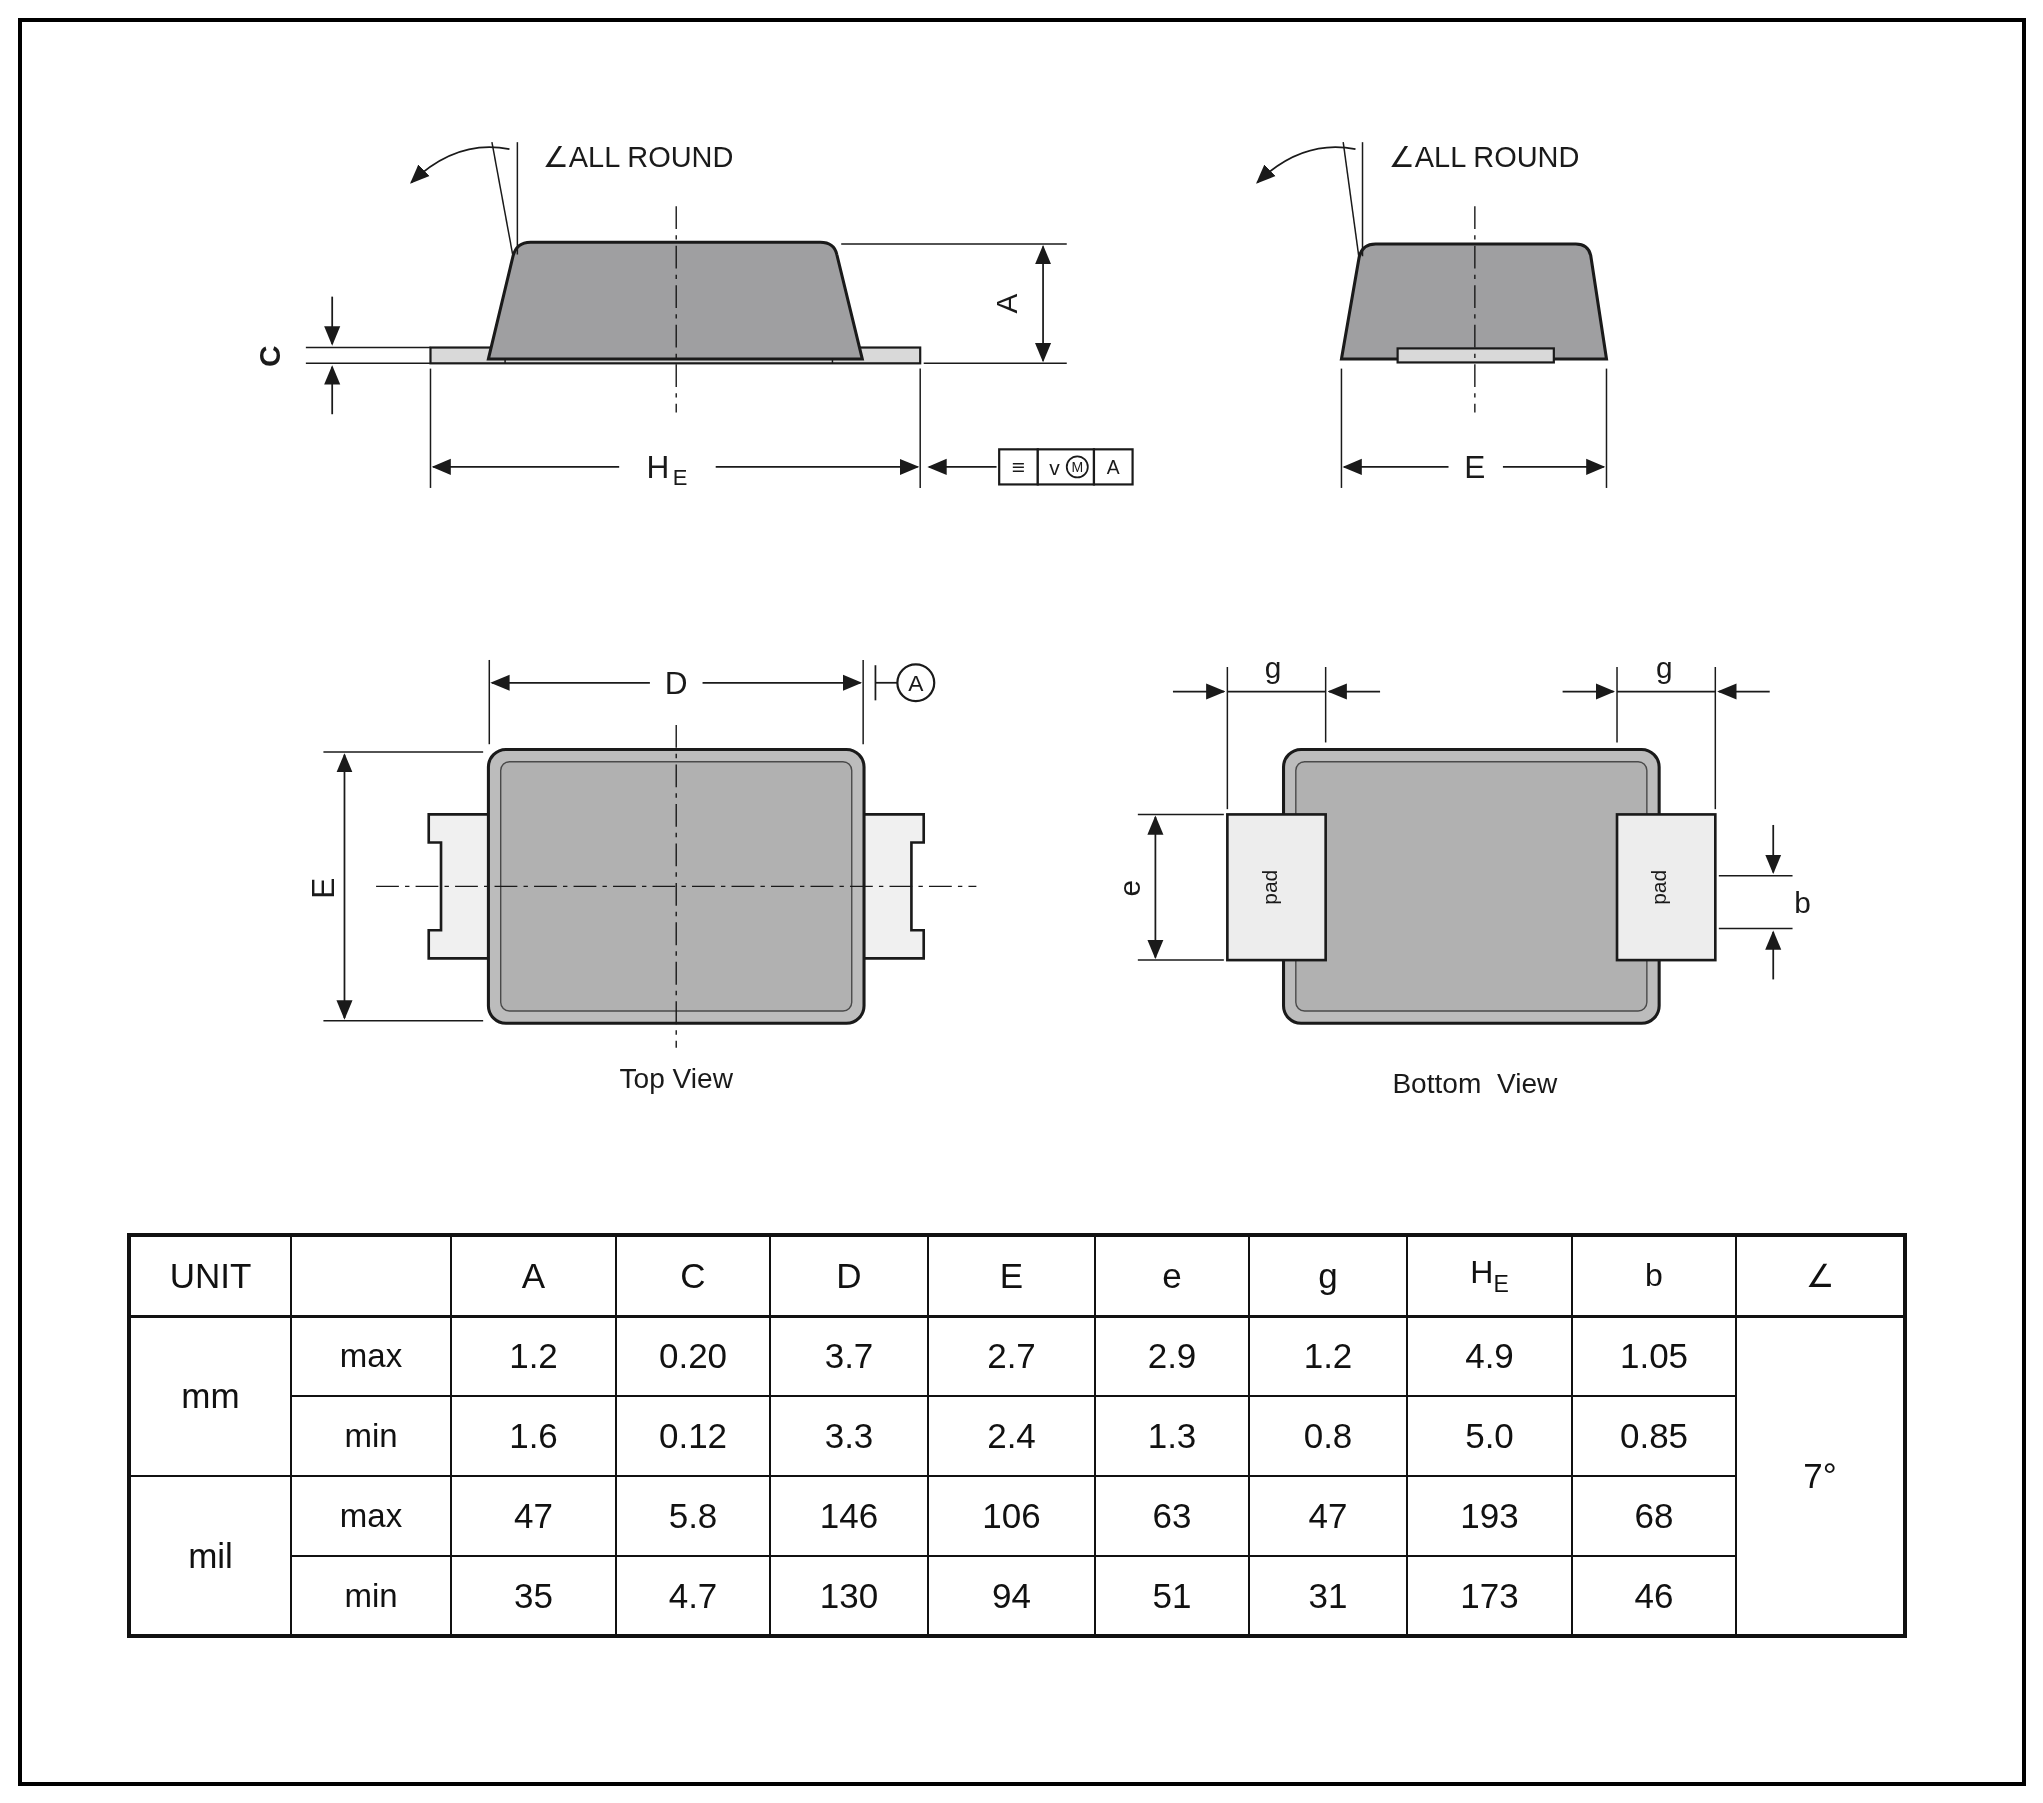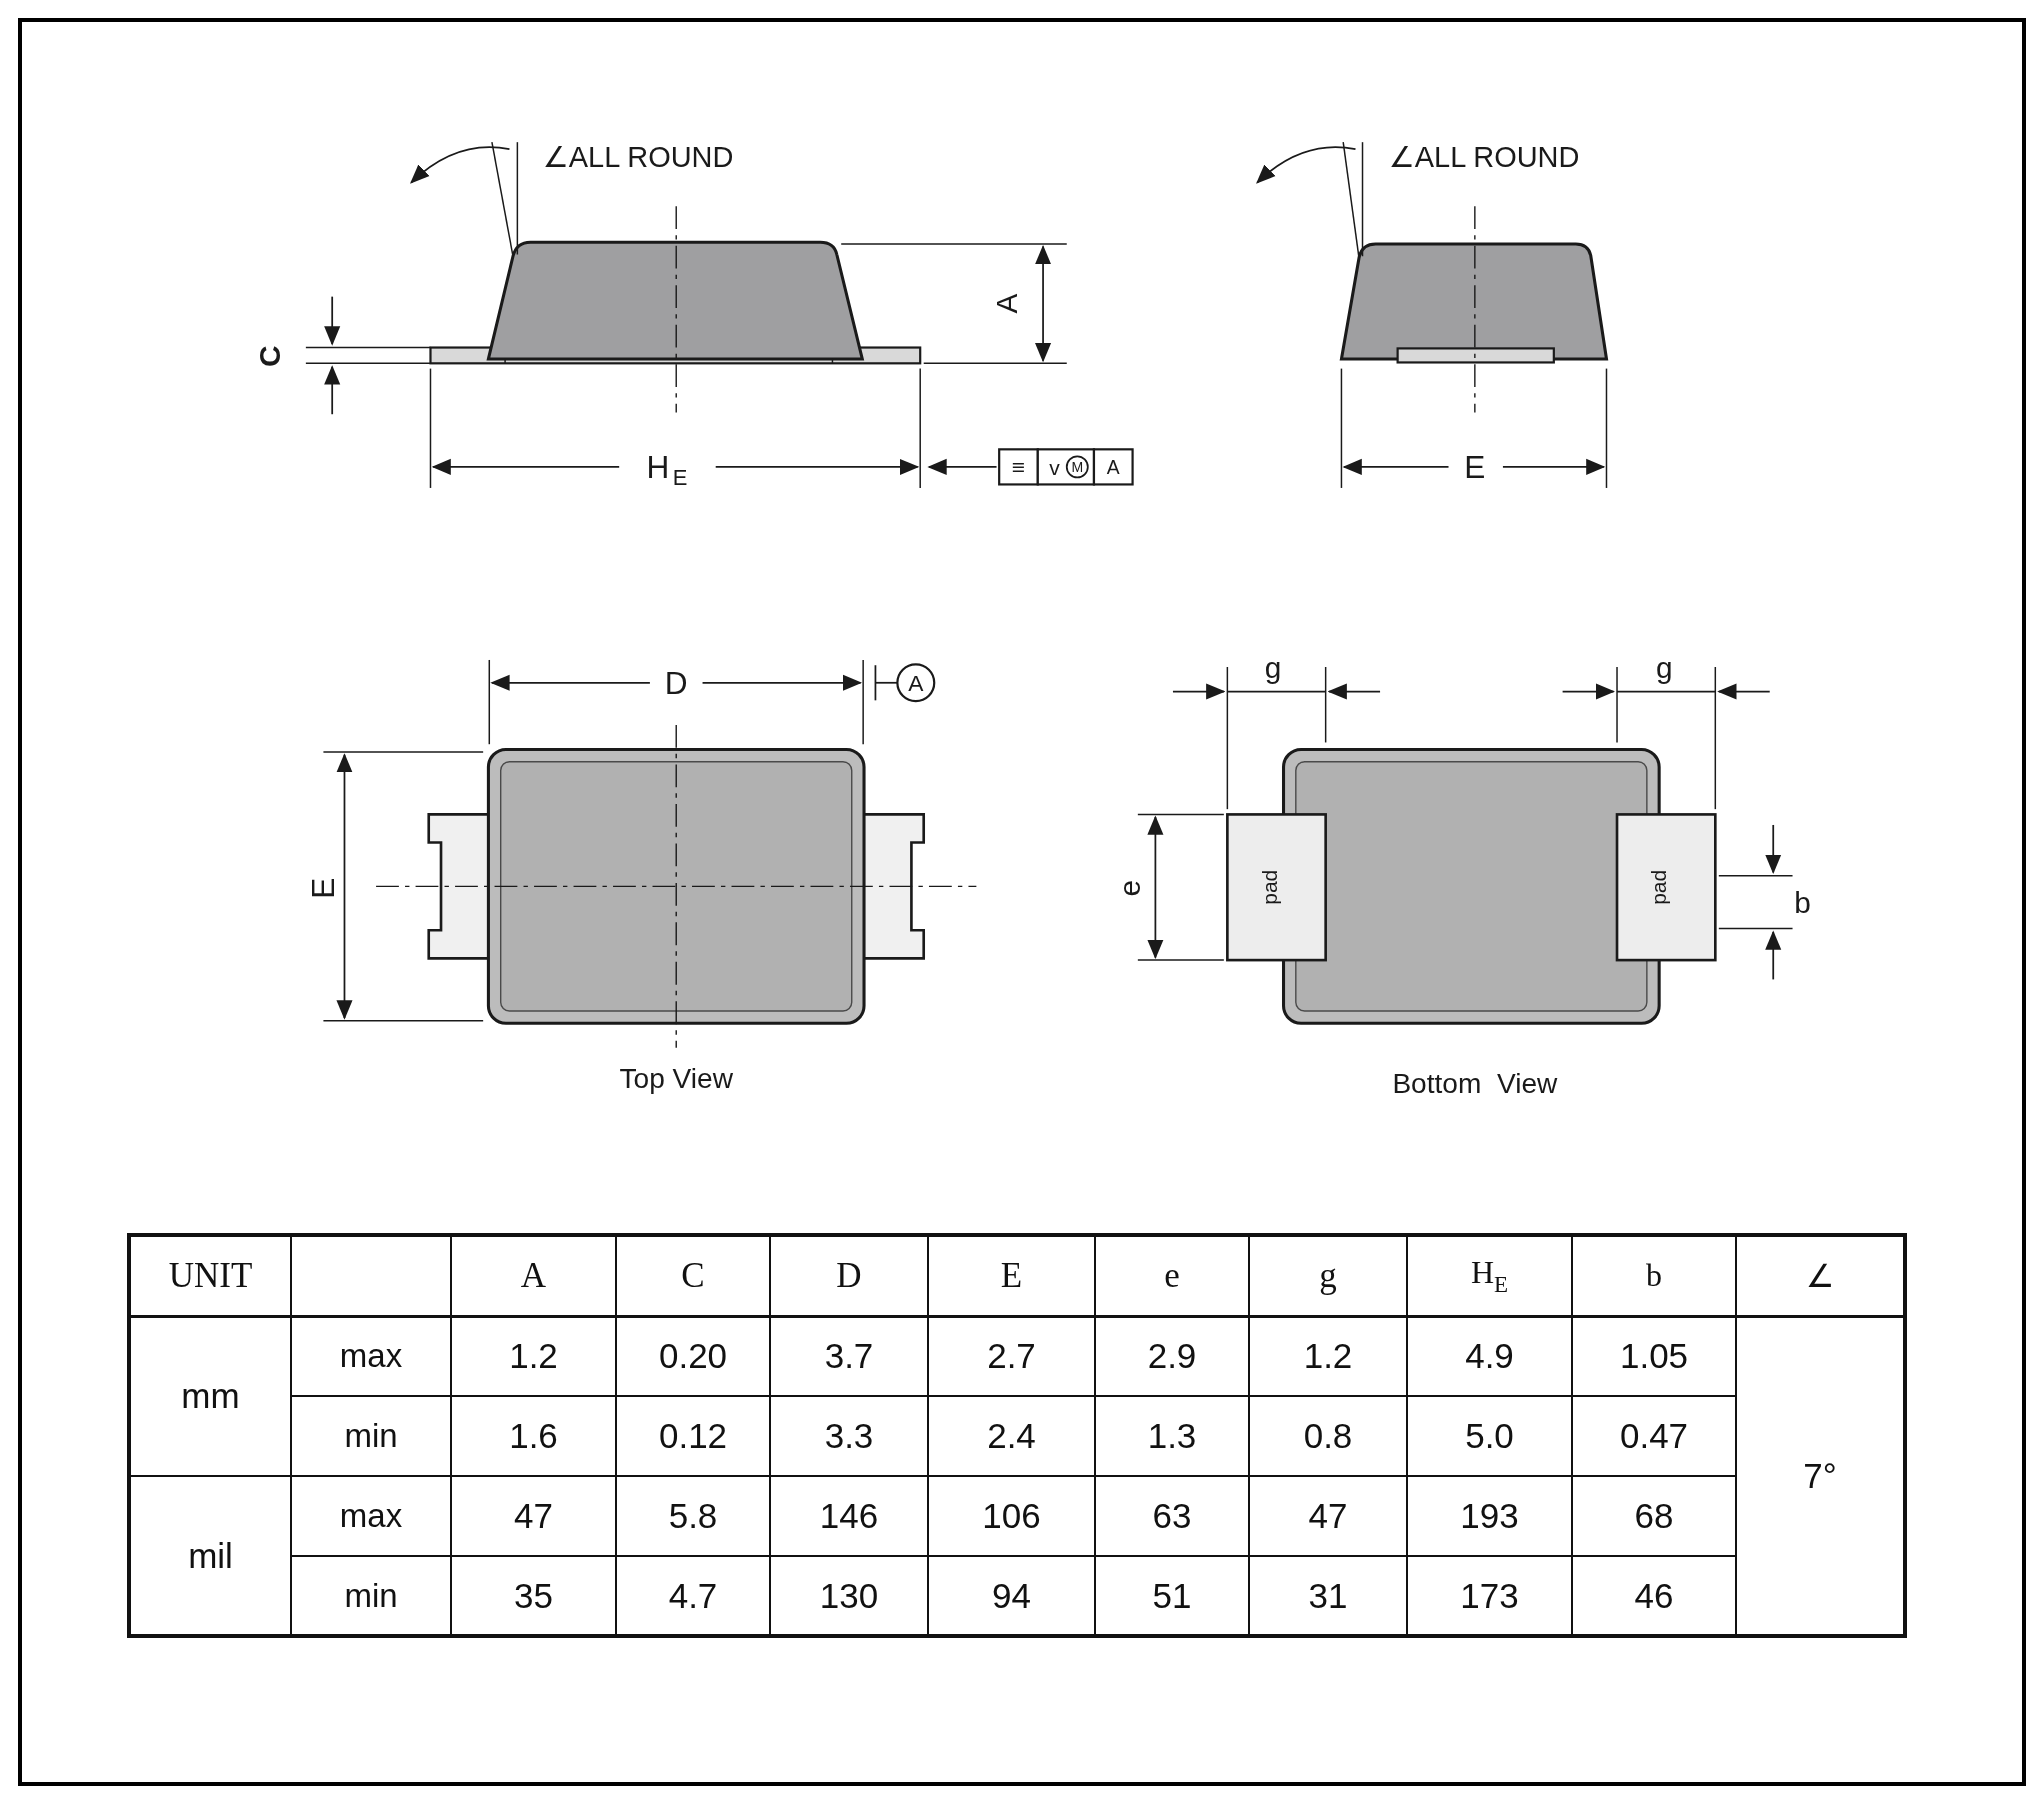--- a/index.html
+++ b/index.html
@@ -32,21 +32,21 @@
     position:absolute; left:127px; top:1233px;
     border-collapse:collapse; table-layout:fixed;
     border:4.4px solid #111;
   }
   .dim-table th, .dim-table td {
     border:2.2px solid #111; text-align:center; vertical-align:middle;
     font-weight:normal; font-size:35px; padding:0; overflow:hidden;
   }
   .dim-table tr { height:80px; }
   .dim-table tr.hdr { height:81px; }
-  .dim-table tr.hdr th { border-bottom:3.5px solid #111;font-family:Liberation Serif, serif; }
+  .dim-table tr.hdr th { border-bottom:3.5px solid #111; }
   .sub { font-size:23px; vertical-align:-8.8px; }
   .angle-val { font-size:37px; }
 </style>
 </head>
 <body>
 
 <div class="frame"></div>
 
 <svg width="2044" height="1176" viewBox="0 0 2328 1340">
   <defs>
@@ -248,21 +248,21 @@
   </tr>
   <tr>
     <td style="font-size:33px">min</td>
     <td>1.6</td>
     <td>0.12</td>
     <td>3.3</td>
     <td>2.4</td>
     <td>1.3</td>
     <td>0.8</td>
     <td>5.0</td>
-    <td>0.47</td>
+    <td>0.85</td>
   </tr>
   <tr>
     <td rowspan="2">mil</td>
     <td style="font-size:33px">max</td>
     <td>47</td>
     <td>5.8</td>
     <td>146</td>
     <td>106</td>
     <td>63</td>
     <td>47</td>

